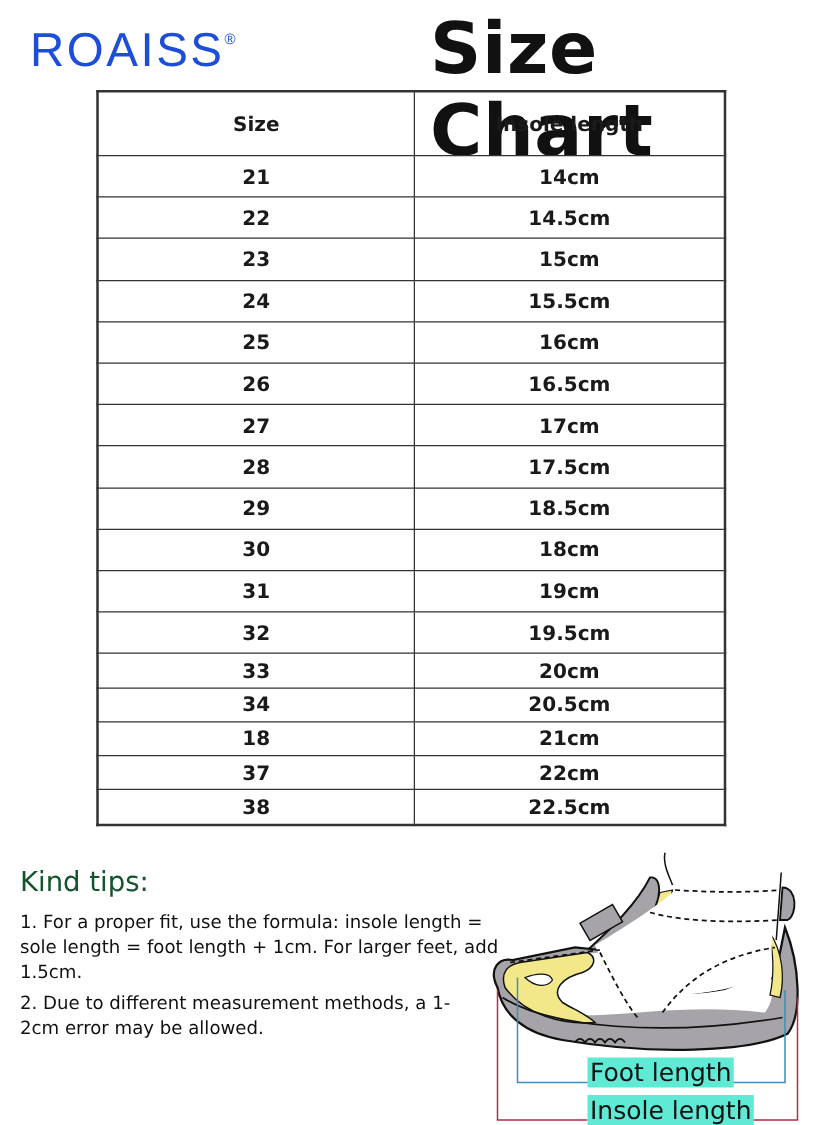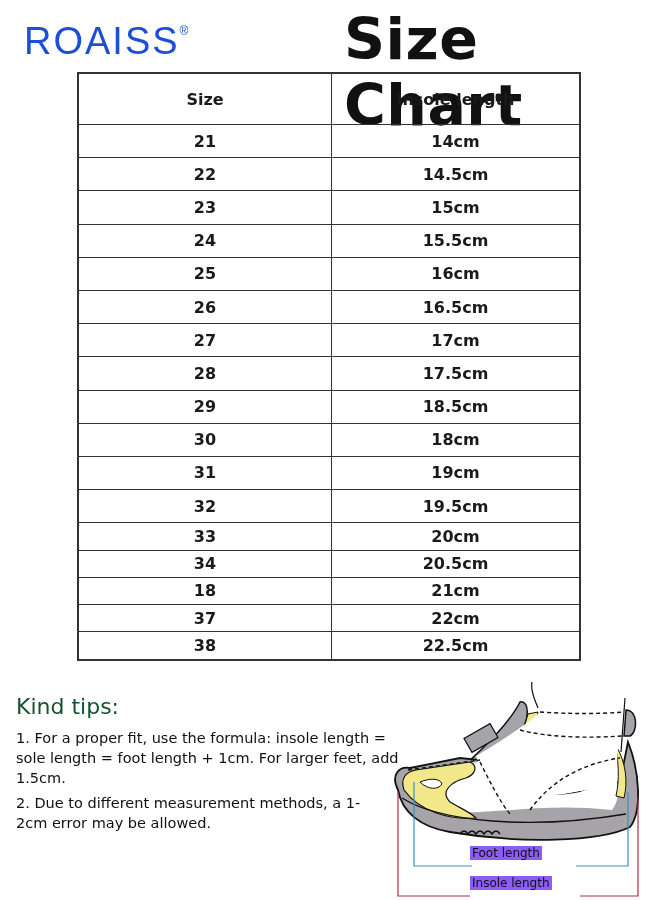--- a/index.html
+++ b/index.html
@@ -11,21 +11,21 @@
   table.size-table td, table.size-table th { border:1.5px solid #333; text-align:center; font-size:16px; font-weight:bold; color:#1a1a1a; padding:0; }
   table.size-table th { height:50px; font-size:16px; }
   table.size-table th.c1, table.size-table td.c1 { width:252px; }
   tr.r-tall td { height:32.2px; }
   tr.r-short td { height:26.3px; }
   .tips-title { position:absolute; left:16px; top:694px; font-size:22px; color:#14532d; }
   .tip { position:absolute; left:16px; font-size:14.5px; line-height:20px; color:#111; }
   .tip1 { top:728px; width:400px; }
   .tip2 { top:793px; width:370px; }
   .shoe { position:absolute; left:380px; top:682px; width:280px; height:218px; }
-  .lbl { position:absolute; font-size:12px; color:#111; background:#8b5cf6; padding:0 2px; }
+  .lbl { position:absolute; font-size:20px; color:#111; background:#5eead4; padding:0 2px; }
   .lbl-foot { left:470px; top:846px; }
   .lbl-insole { left:470px; top:876px; }
 </style>
 </head>
 <body>
 
 <div class="brand"><span>ROAISS</span><sup>®</sup></div>
 <div class="title">Size Chart</div>
 
 <table class="size-table">

